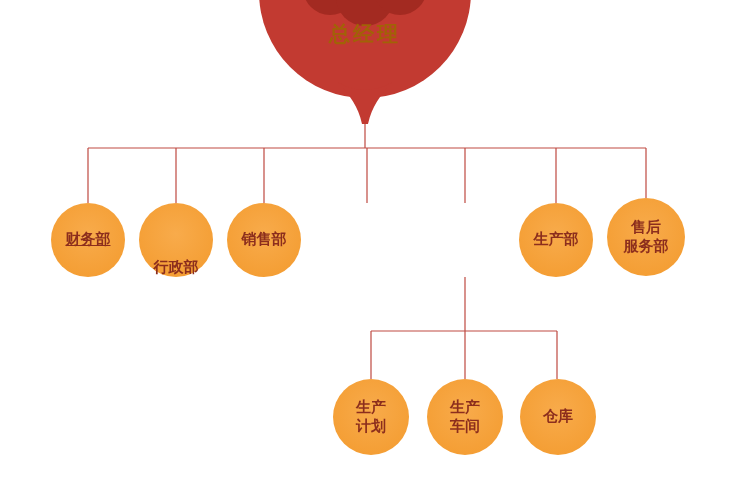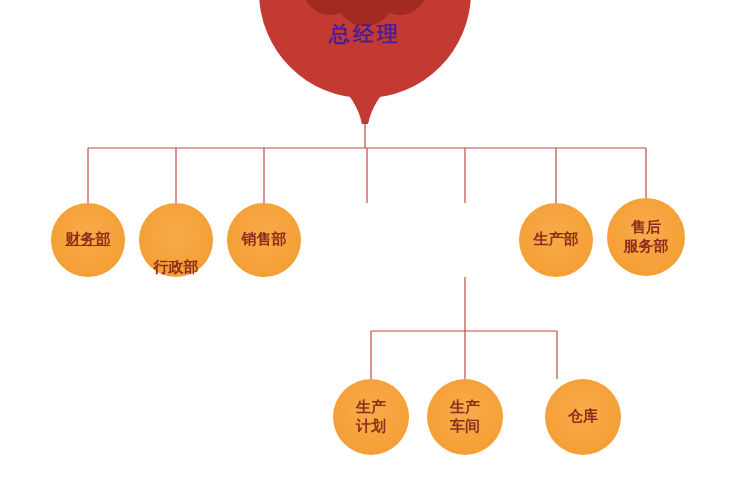--- a/index.html
+++ b/index.html
@@ -15,21 +15,21 @@
     position:absolute;
     left:0; top:0;
     width:730px; height:488px;
   }
   .root-label {
     position:absolute;
     left:265px;
     top:20px;
     width:200px;
     text-align:center;
-    color:#4c1d95;
+    color:#a16207;
     font-size:21px;
     font-weight:bold;
     letter-spacing:3px;
   }
   .node {
     position:absolute;
     border-radius:50%;
     background:radial-gradient(circle at 50% 42%, #f8ab4b, #f39a2d);
     display:flex;
     align-items:center;
@@ -98,17 +98,17 @@
   </div>
 
   <div class="node" style="left:333px; top:379px; width:76px; height:76px;">
     <span class="label">生产
 计划</span>
   </div>
   <div class="node" style="left:427px; top:379px; width:76px; height:76px;">
     <span class="label">生产
 车间</span>
   </div>
-  <div class="node" style="left:545px; top:379px; width:76px; height:76px;">
+  <div class="node" style="left:520px; top:379px; width:76px; height:76px;">
     <span class="label">仓库</span>
   </div>
 
 </div>
 
 </body></html>

